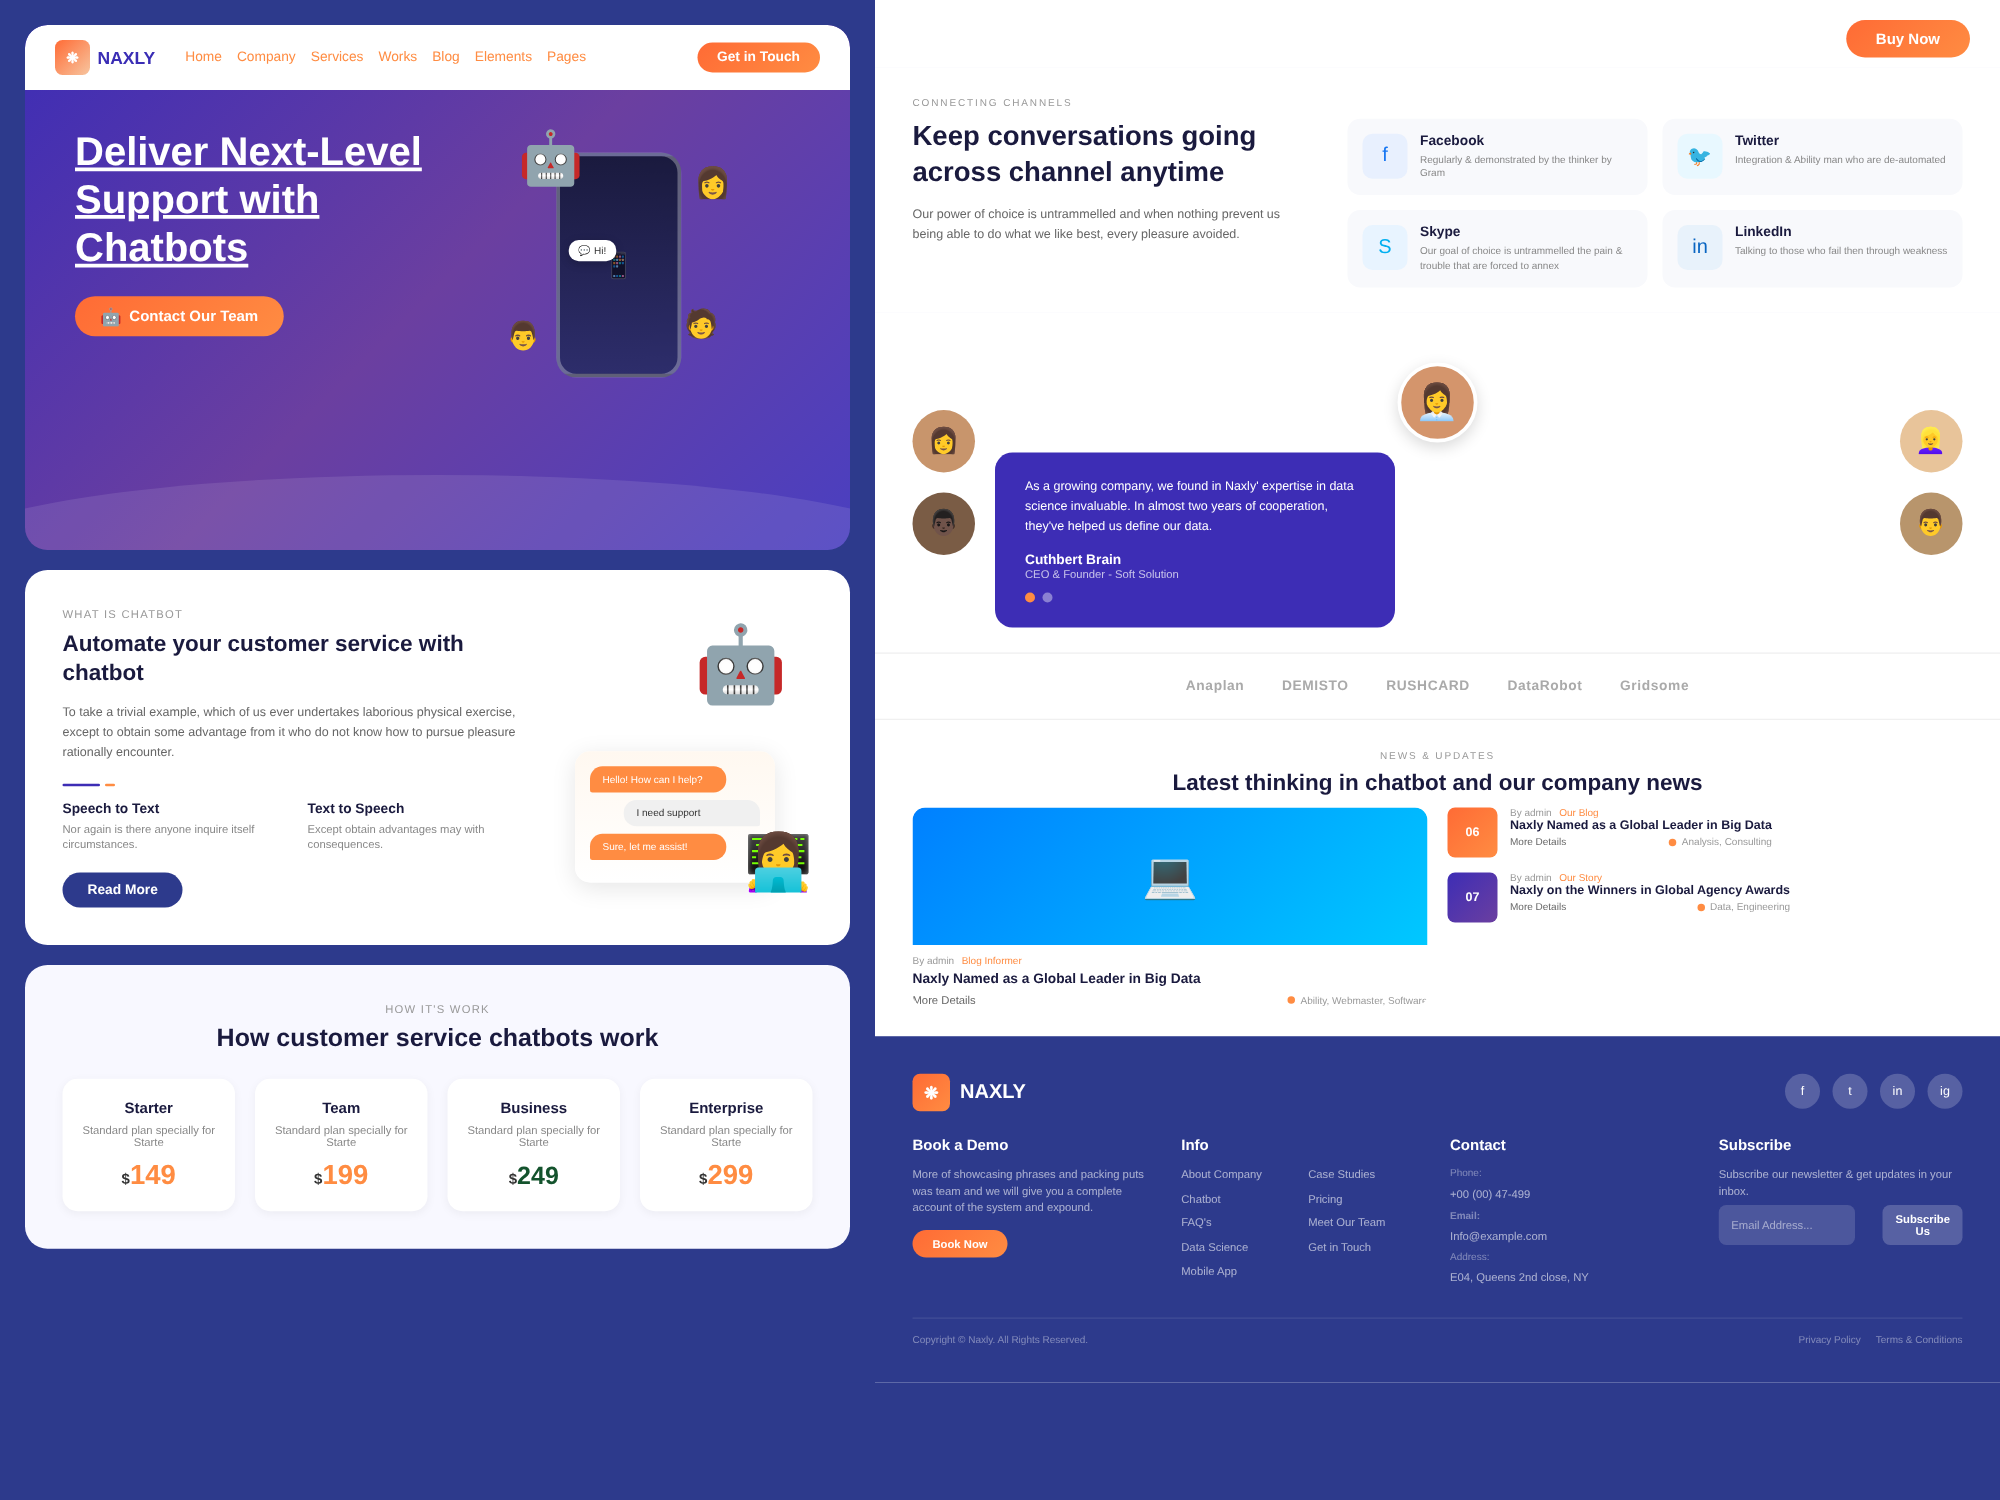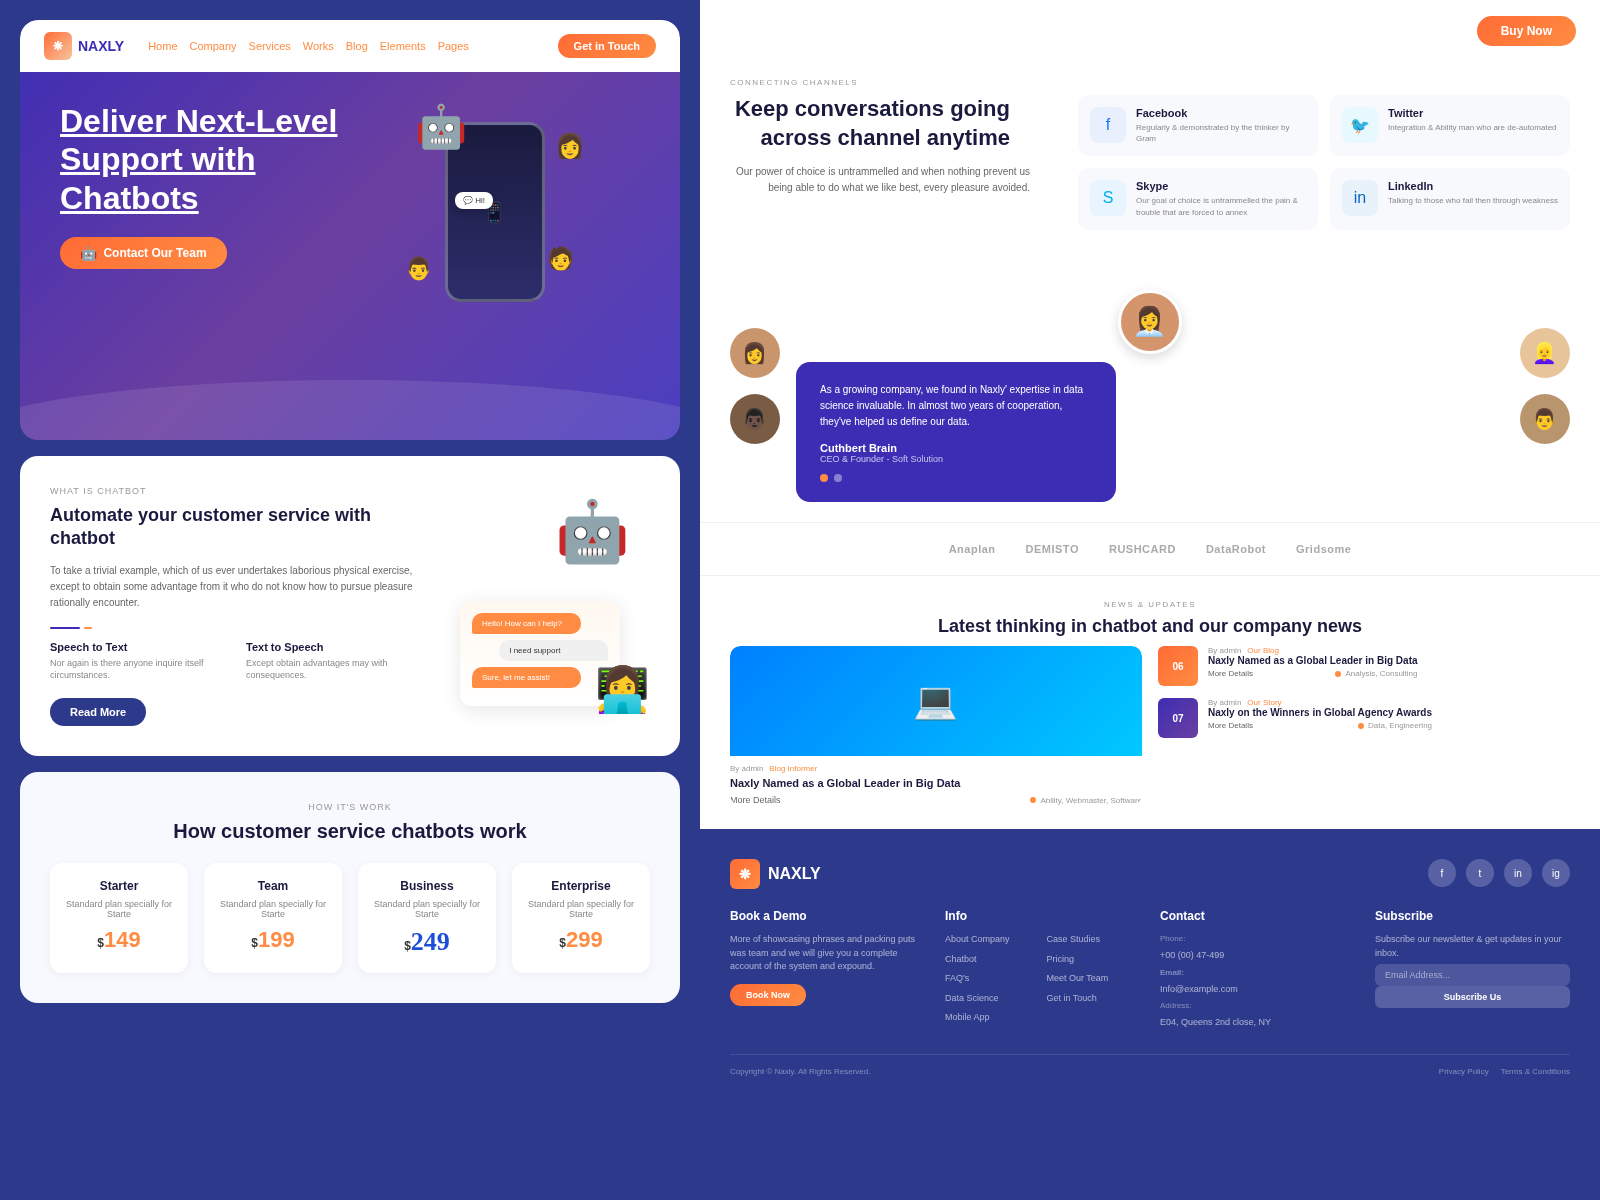--- a/index.html
+++ b/index.html
@@ -307,21 +307,21 @@
       font-size: 10px;
       color: #666;
       line-height: 1.6;
       max-width: 300px;
       margin-bottom: 16px;
     }
     .channels-layout {
       display: flex;
       gap: 20px;
     }
-    .channels-left { flex: 1; text-align: right; }
+    .channels-left { flex: 1; }
     .channels-right {
       display: grid;
       grid-template-columns: 1fr 1fr;
       gap: 12px;
       flex: 1.5;
     }
     .channel-card {
       background: #f8f9fc;
       border-radius: 10px;
       padding: 12px;
@@ -624,22 +624,22 @@
       border: none;
       border-radius: 16px;
       padding: 6px 16px;
       font-size: 9px;
       font-weight: 600;
       cursor: pointer;
       margin-top: 6px;
     }
     .email-input-wrap {
       display: flex;
-      flex-direction: column;
-      gap: 0;
+      flex-direction: row;
+      gap: 22px;
     }
     .email-input {
       background: rgba(255,255,255,0.15);
       border: none;
       border-radius: 6px;
       padding: 6px 10px;
       font-size: 9px;
       color: white;
       width: 100%;
     }
@@ -786,21 +786,21 @@
           <div class="price"><span>$</span><span style="font-size:22px;font-weight:800;color:#ff8c42;">149</span></div>
         </div>
         <div class="pricing-item">
           <h4>Team</h4>
           <p class="plan-desc">Standard plan specially for Starte</p>
           <div class="price"><span>$</span><span style="font-size:22px;font-weight:800;color:#ff8c42;">199</span></div>
         </div>
         <div class="pricing-item">
           <h4>Business</h4>
           <p class="plan-desc">Standard plan specially for Starte</p>
-          <div class="price"><span>$</span><span style="font-size:26px;font-weight:800;color:#1d4ed8;font-family:Liberation Serif, serif;">249</span></div>
+          <div class="price"><span>$</span><span style="font-size:20px;font-weight:800;color:#14532d;">249</span></div>
         </div>
         <div class="pricing-item">
           <h4>Enterprise</h4>
           <p class="plan-desc">Standard plan specially for Starte</p>
           <div class="price"><span>$</span><span style="font-size:22px;font-weight:800;color:#ff8c42;">299</span></div>
         </div>
       </div>
     </div>
 
   </div>

